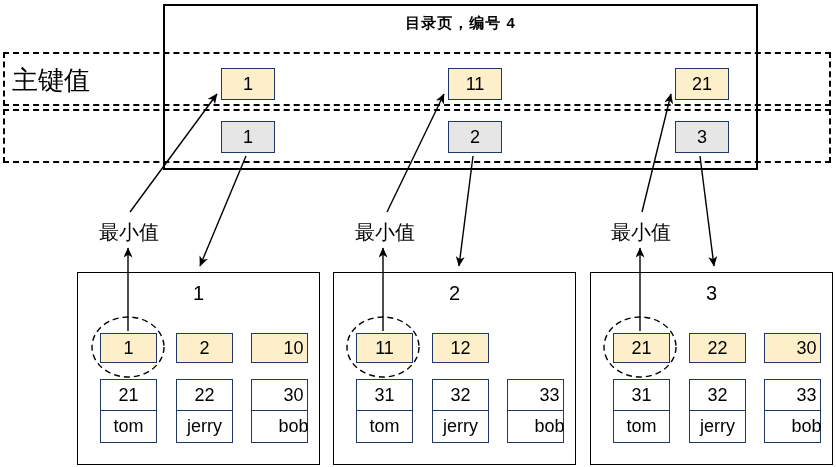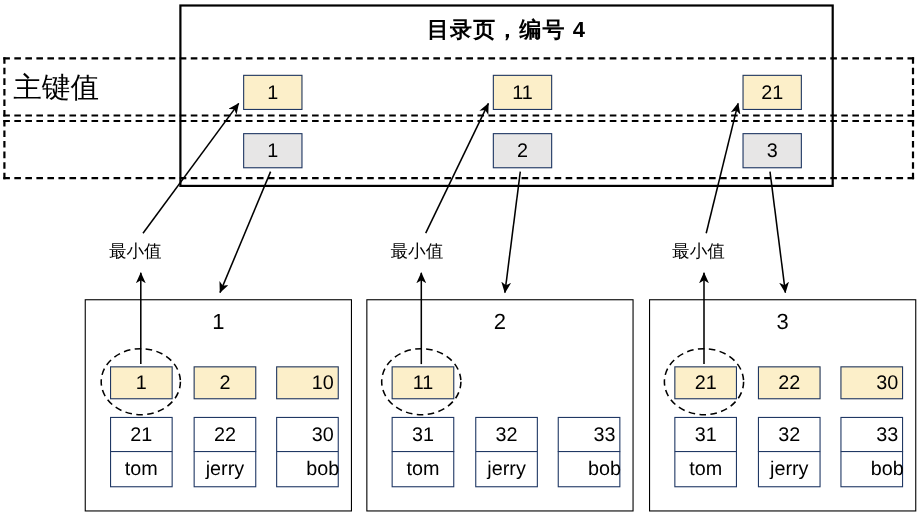--- a/index.html
+++ b/index.html
@@ -7,40 +7,40 @@
     position:relative; width:836px; height:467px; background:#ffffff;
     font-family:"Liberation Sans","DejaVu Sans",sans-serif; color:#000;
     overflow:hidden;
   }
   .dir-box {
     position:absolute; left:163px; top:4px; width:595px; height:166px;
     border:2px solid #000; box-sizing:border-box; background:transparent;
   }
   .dir-title {
     position:absolute; top:8px; left:0; width:100%; text-align:center;
-    font-size:20px; font-weight:600; letter-spacing:1px;
+    font-size:15px; font-weight:600; letter-spacing:1px;
   }
   .dash-row {
     position:absolute; left:3px; width:828px; height:54px;
     border:2px dashed #000; box-sizing:border-box;
   }
   .dash-row.row1 { top:52px; }
   .dash-row.row2 { top:109px; }
   .row-label {
     position:absolute; left:12px; top:50%; transform:translateY(-50%);
     font-size:26px; white-space:nowrap;
   }
   .cell {
     position:absolute; width:54px; height:32px; box-sizing:border-box;
     border:1.4px solid #203864; display:flex; align-items:center; justify-content:center;
     font-size:18px;
   }
   .key-cell   { background:#FCEFC9; top:68px; }
   .pageno-cell{ background:#E7E6E6; top:121px; }
-  .min-label { position:absolute; top:219px; font-size:16px; white-space:nowrap; }
+  .min-label { position:absolute; top:219px; font-size:20px; white-space:nowrap; }
   .page-box {
     position:absolute; top:272px; width:243px; height:193px;
     border:1.6px solid #000; box-sizing:border-box; background:#fff;
   }
   .page-title {
     position:absolute; top:9px; left:0; width:100%; text-align:center; font-size:20px;
   }
   .pbox {
     position:absolute; width:57px; box-sizing:border-box;
     border:1.3px solid #203864; display:flex; align-items:center; justify-content:center;
@@ -87,20 +87,21 @@
     <div class="pbox recnum c2">22</div>
     <div class="pbox recnum c3">30</div>
     <div class="pbox recname c1">tom</div>
     <div class="pbox recname c2">jerry</div>
     <div class="pbox recname c3">bob</div>
   </div>
 
   <div class="page-box" style="left:333px;">
     <div class="page-title">2</div>
     <div class="pbox pkey c1">11</div>
+    <div class="pbox pkey c2">12</div>
     <div class="pbox recnum c1">31</div>
     <div class="pbox recnum c2">32</div>
     <div class="pbox recnum c3">33</div>
     <div class="pbox recname c1">tom</div>
     <div class="pbox recname c2">jerry</div>
     <div class="pbox recname c3">bob</div>
   </div>
 
   <div class="page-box" style="left:590px;">
     <div class="page-title">3</div>

